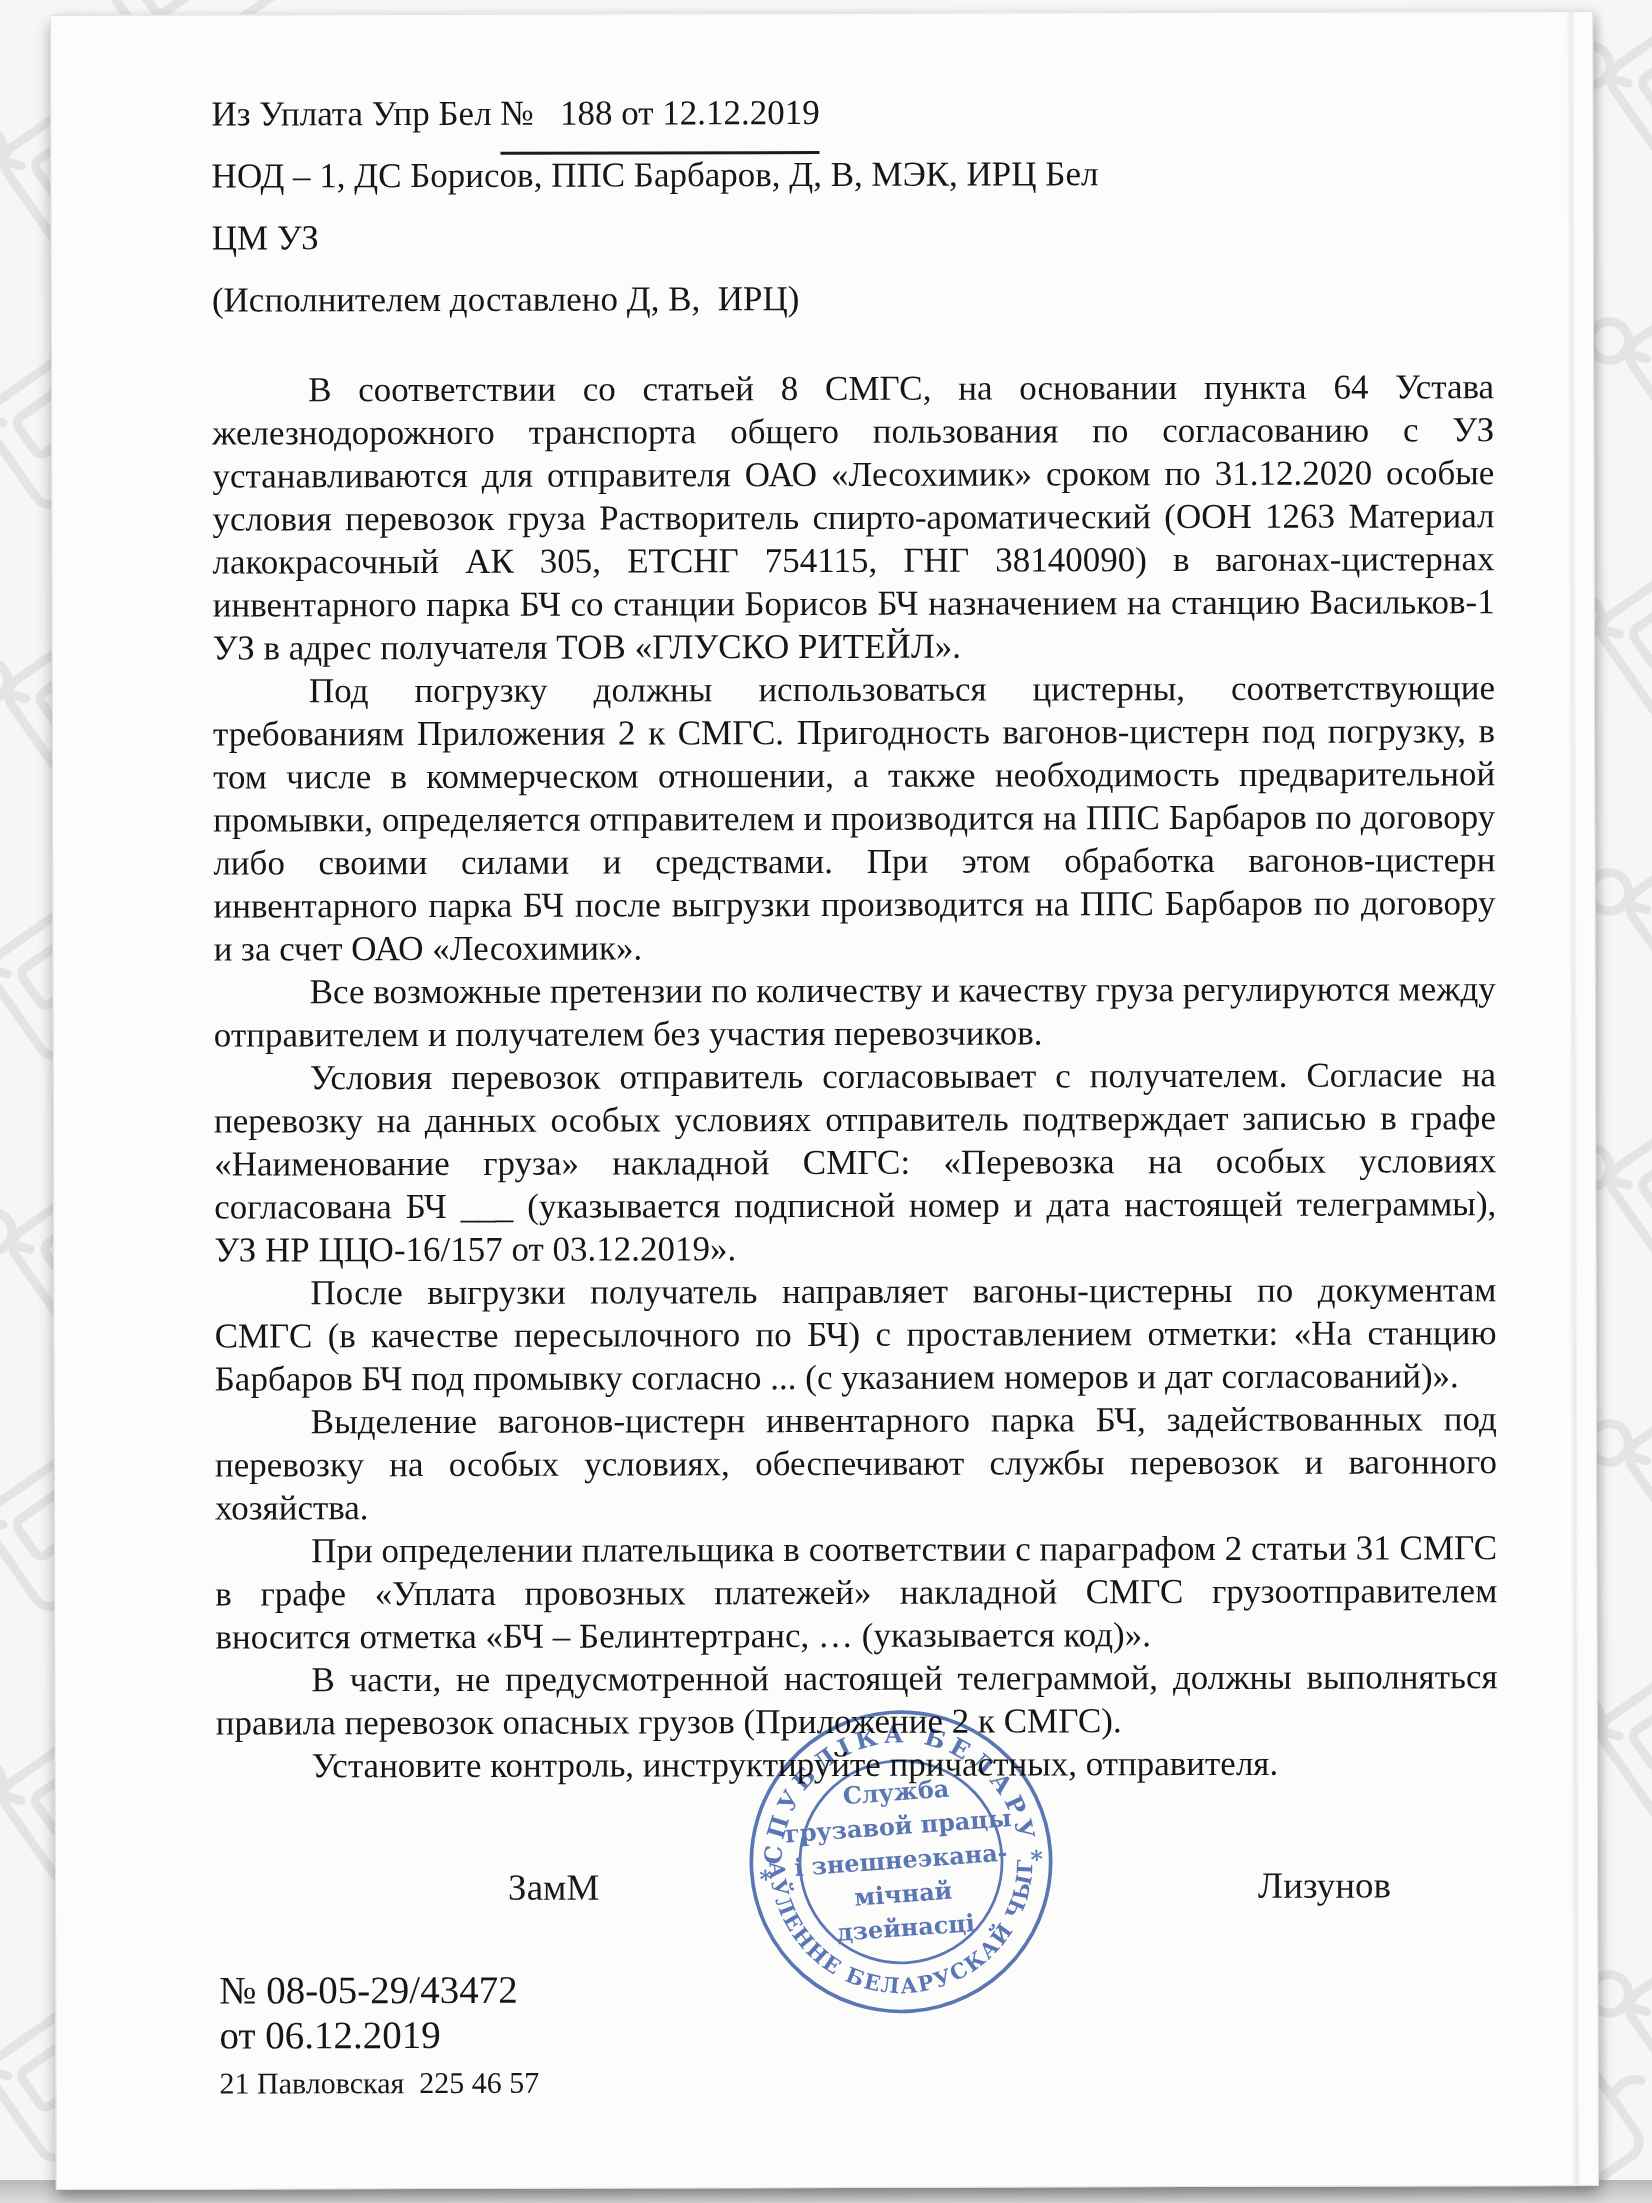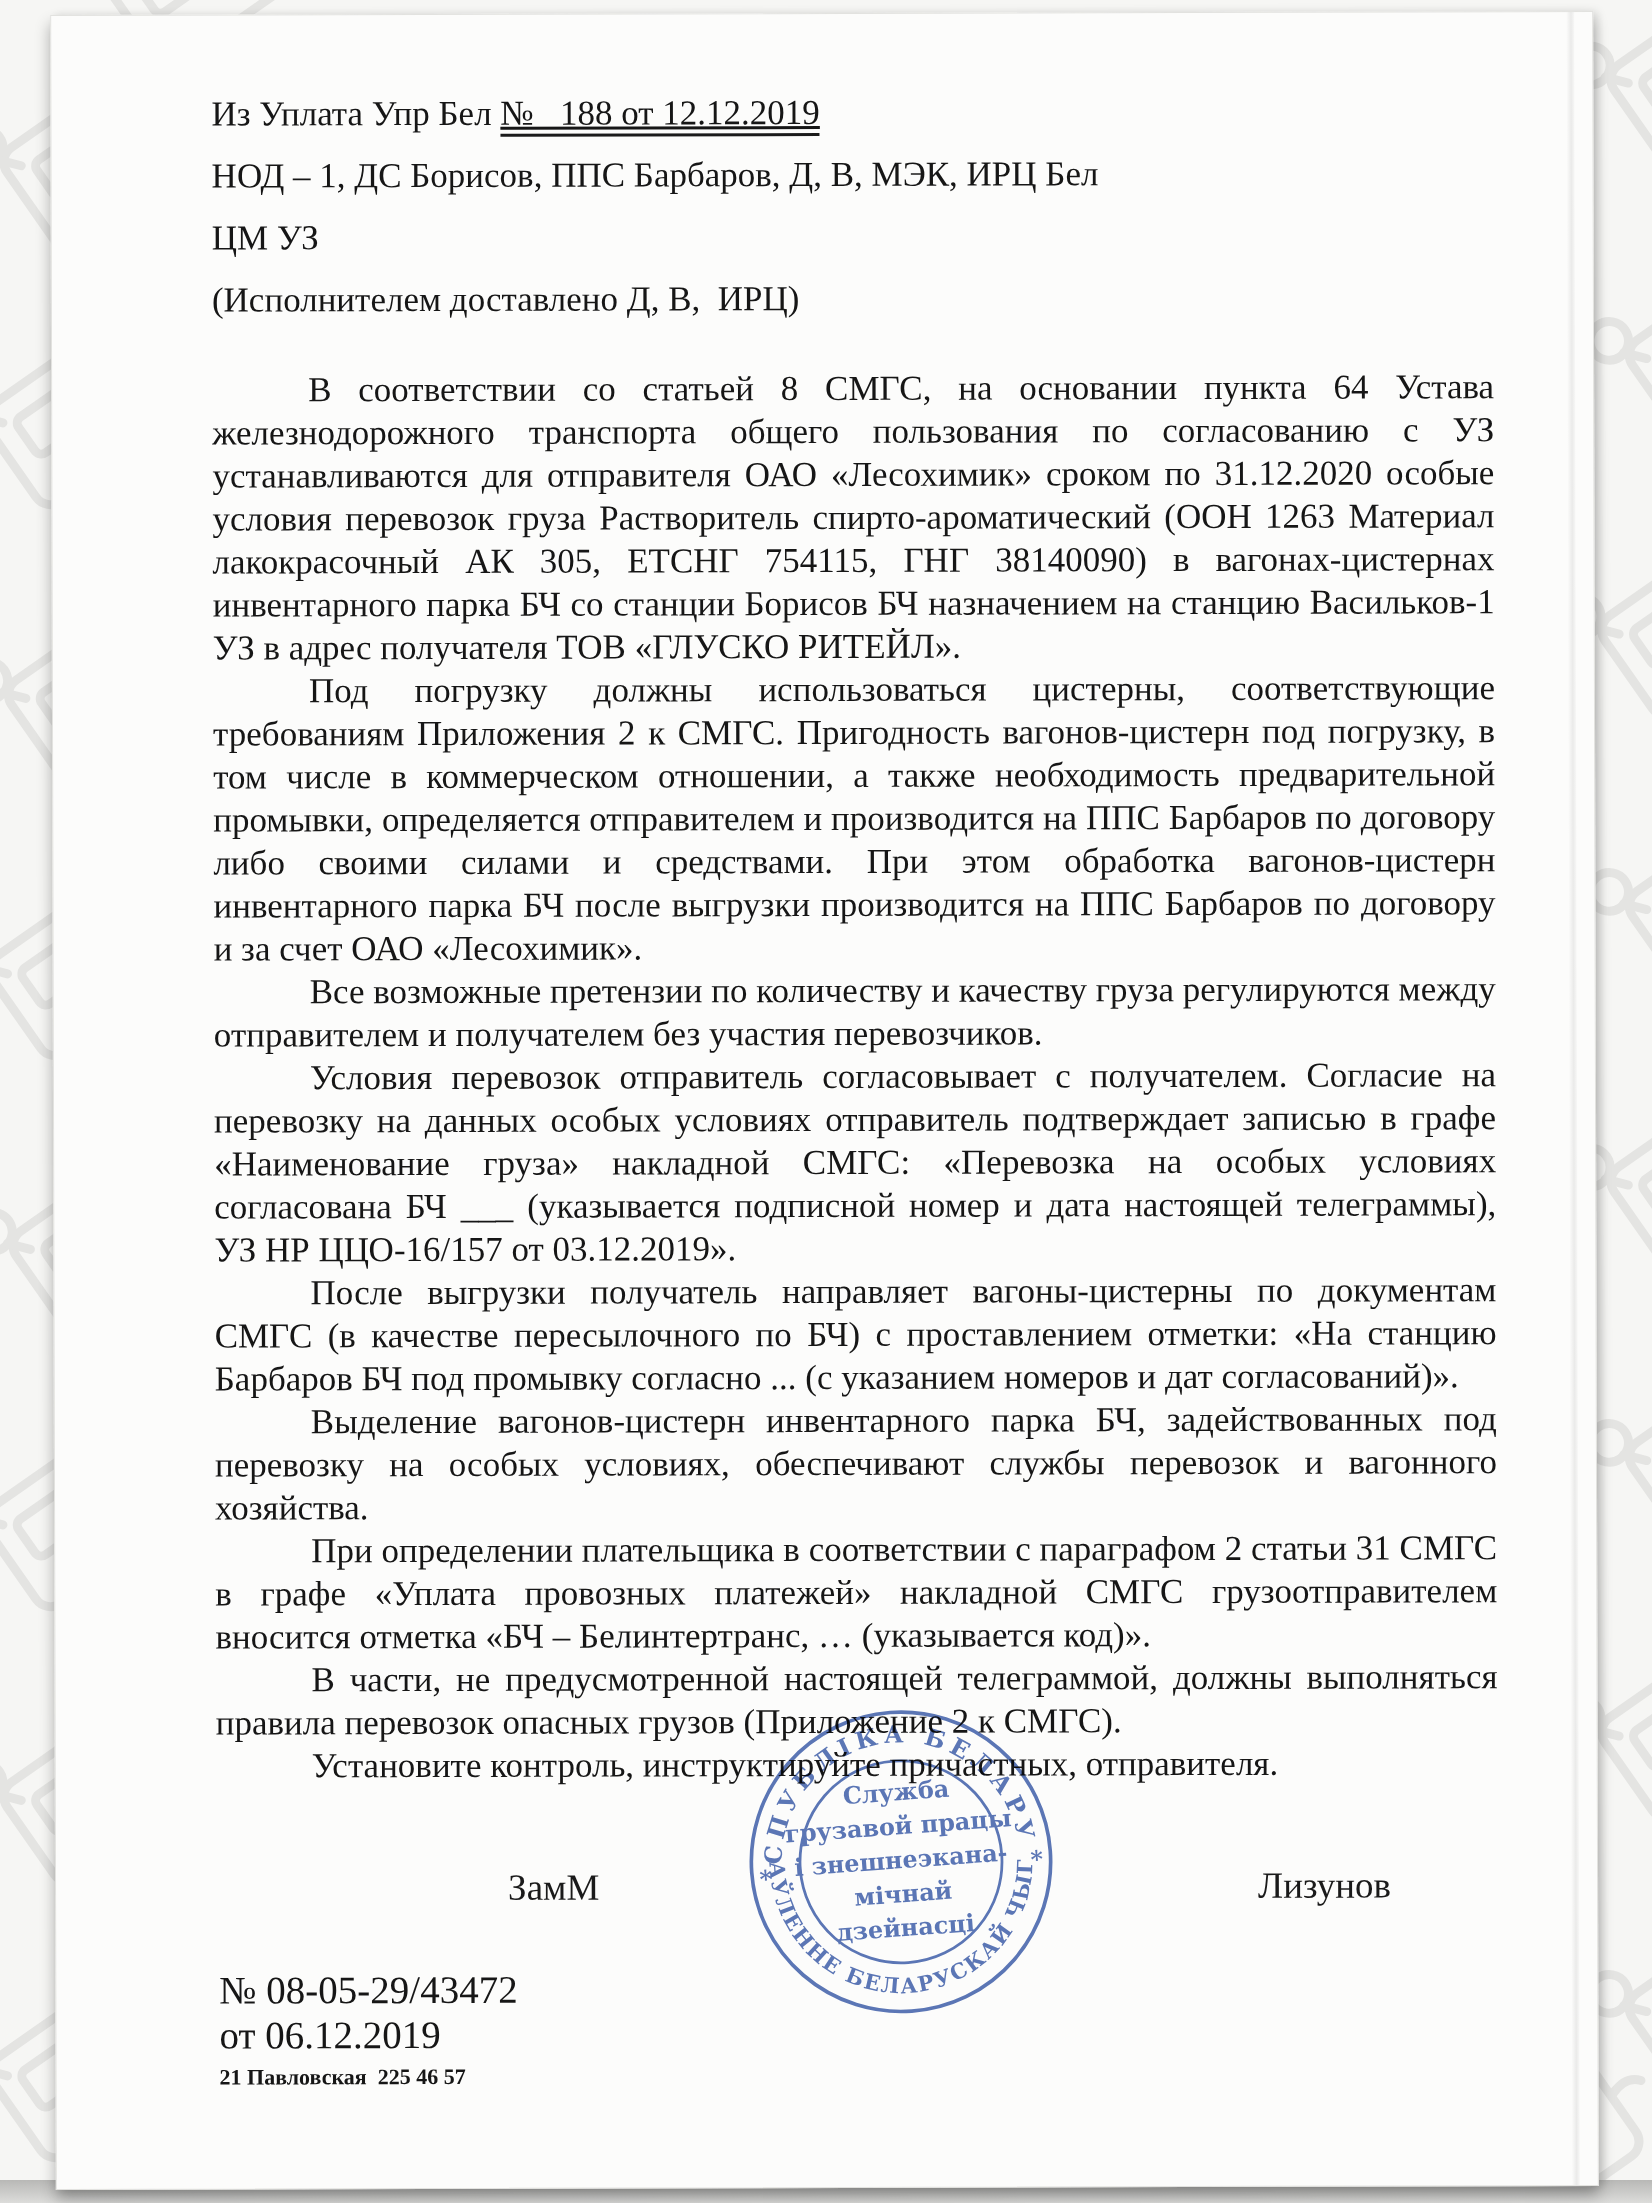--- a/index.html
+++ b/index.html
@@ -20,34 +20,34 @@
     transform:rotate(-0.15deg);
     z-index:1;
   }
   .page-curl{position:absolute;top:0;bottom:0;right:18.4px;width:7.3px;
     background:linear-gradient(90deg,rgba(0,0,0,0) 0%,rgba(0,0,0,.07) 60%,rgba(0,0,0,.02) 100%);}
   .content{
     position:absolute;left:160px;top:68px;width:1282px;
     color:#161616;font-size:35px;line-height:62px;
   }
   .header p{margin:0;}
-  .u{border-bottom:3.7px solid #1b1b1b;padding-bottom:1px;text-decoration:underline;}
+  .u{border-bottom:3.7px solid #1b1b1b;padding-bottom:19px;}
   .bodytext{margin-top:37px;line-height:43px;text-align:justify;}
   .bodytext p{margin:0;text-indent:96px;}
   .sig-row{
     position:absolute;left:160px;top:1851px;width:1282px;box-sizing:border-box;
     display:flex;justify-content:space-between;
     padding:0 107px 0 292px;
     font-size:37px;color:#1a1a1a;z-index:2;
   }
   .footer{
     position:absolute;left:163px;top:1952px;z-index:2;
     font-size:39px;line-height:45px;color:#161616;
   }
-  .footer .contact{font-size:22px;line-height:31px;margin-top:4px;font-weight:bold;}
+  .footer .contact{font-size:30px;line-height:31px;margin-top:10px;}
   
   .stamp{
     position:absolute;left:688px;top:1691px;width:314px;height:314px;
     z-index:3;mix-blend-mode:multiply;opacity:.9;transform:rotate(-4deg);
   }
   .stamp .ink{stroke:#4a68b0;fill:none;}
   .stamp text{fill:#4a68b0;font-family:"DejaVu Serif", serif;font-weight:bold;}
   .arc-text{font-size:26px;letter-spacing:6px;}
   .arc-text-bottom{font-size:23px;letter-spacing:2px;}
   .star{font-size:26px;}

